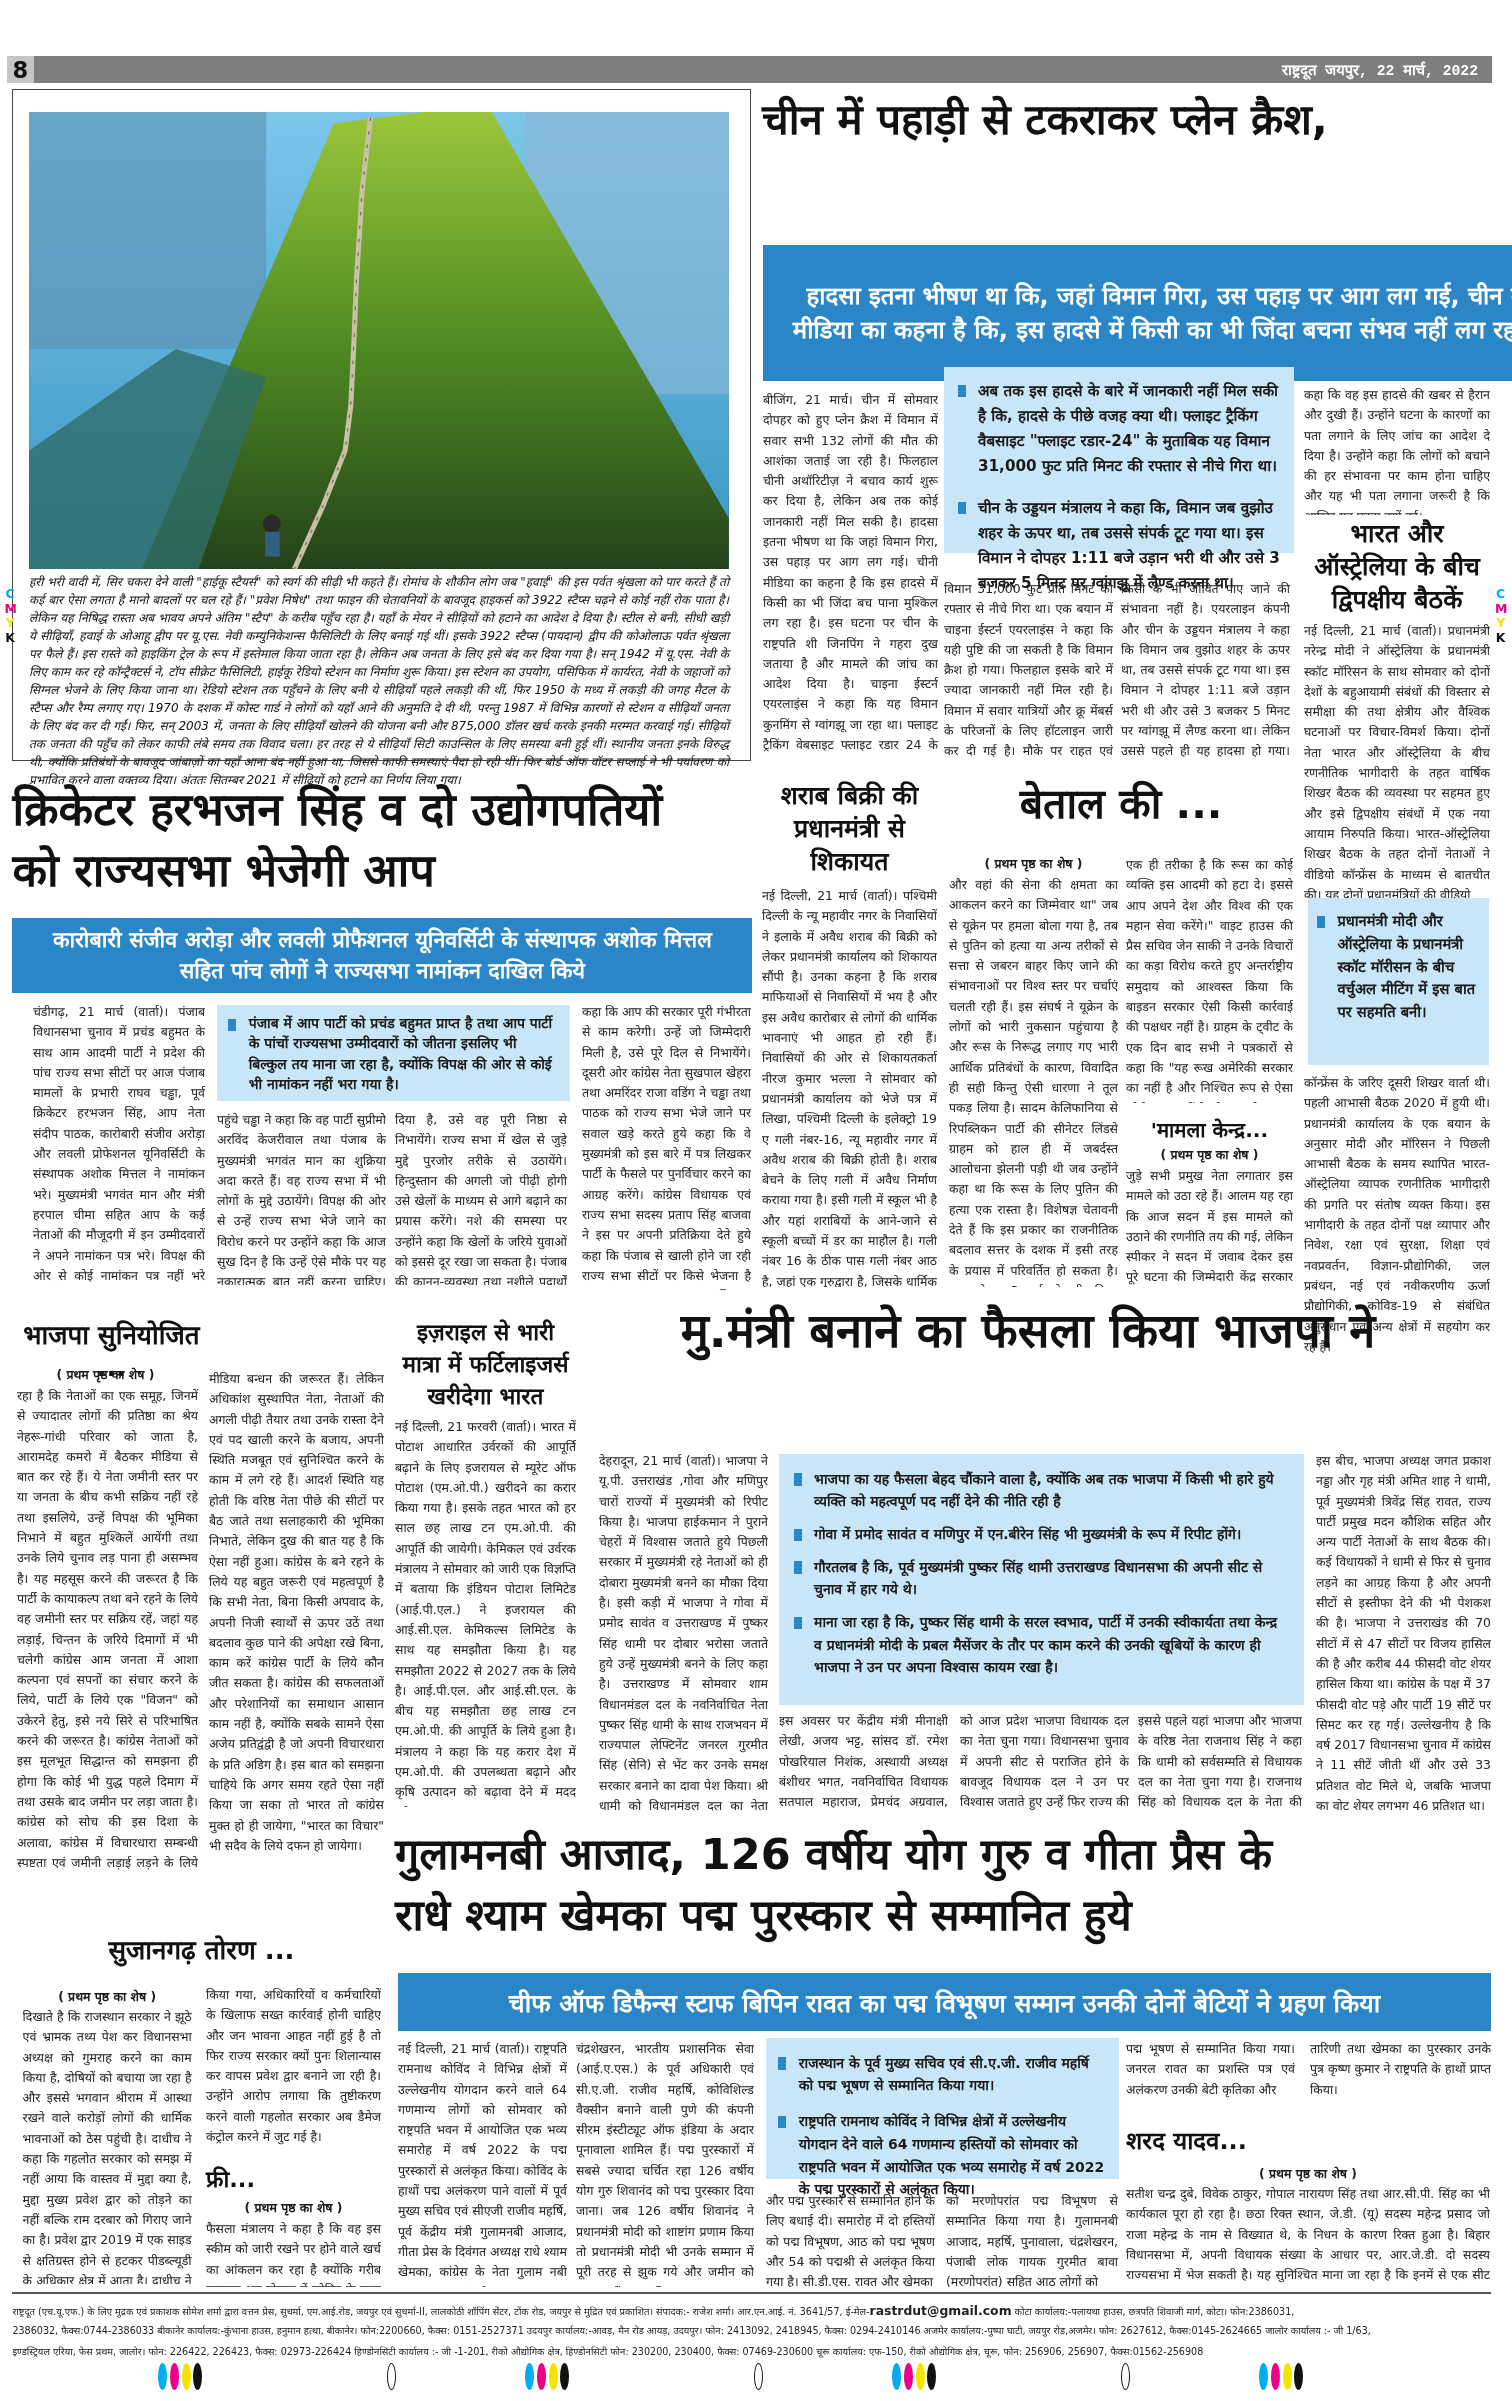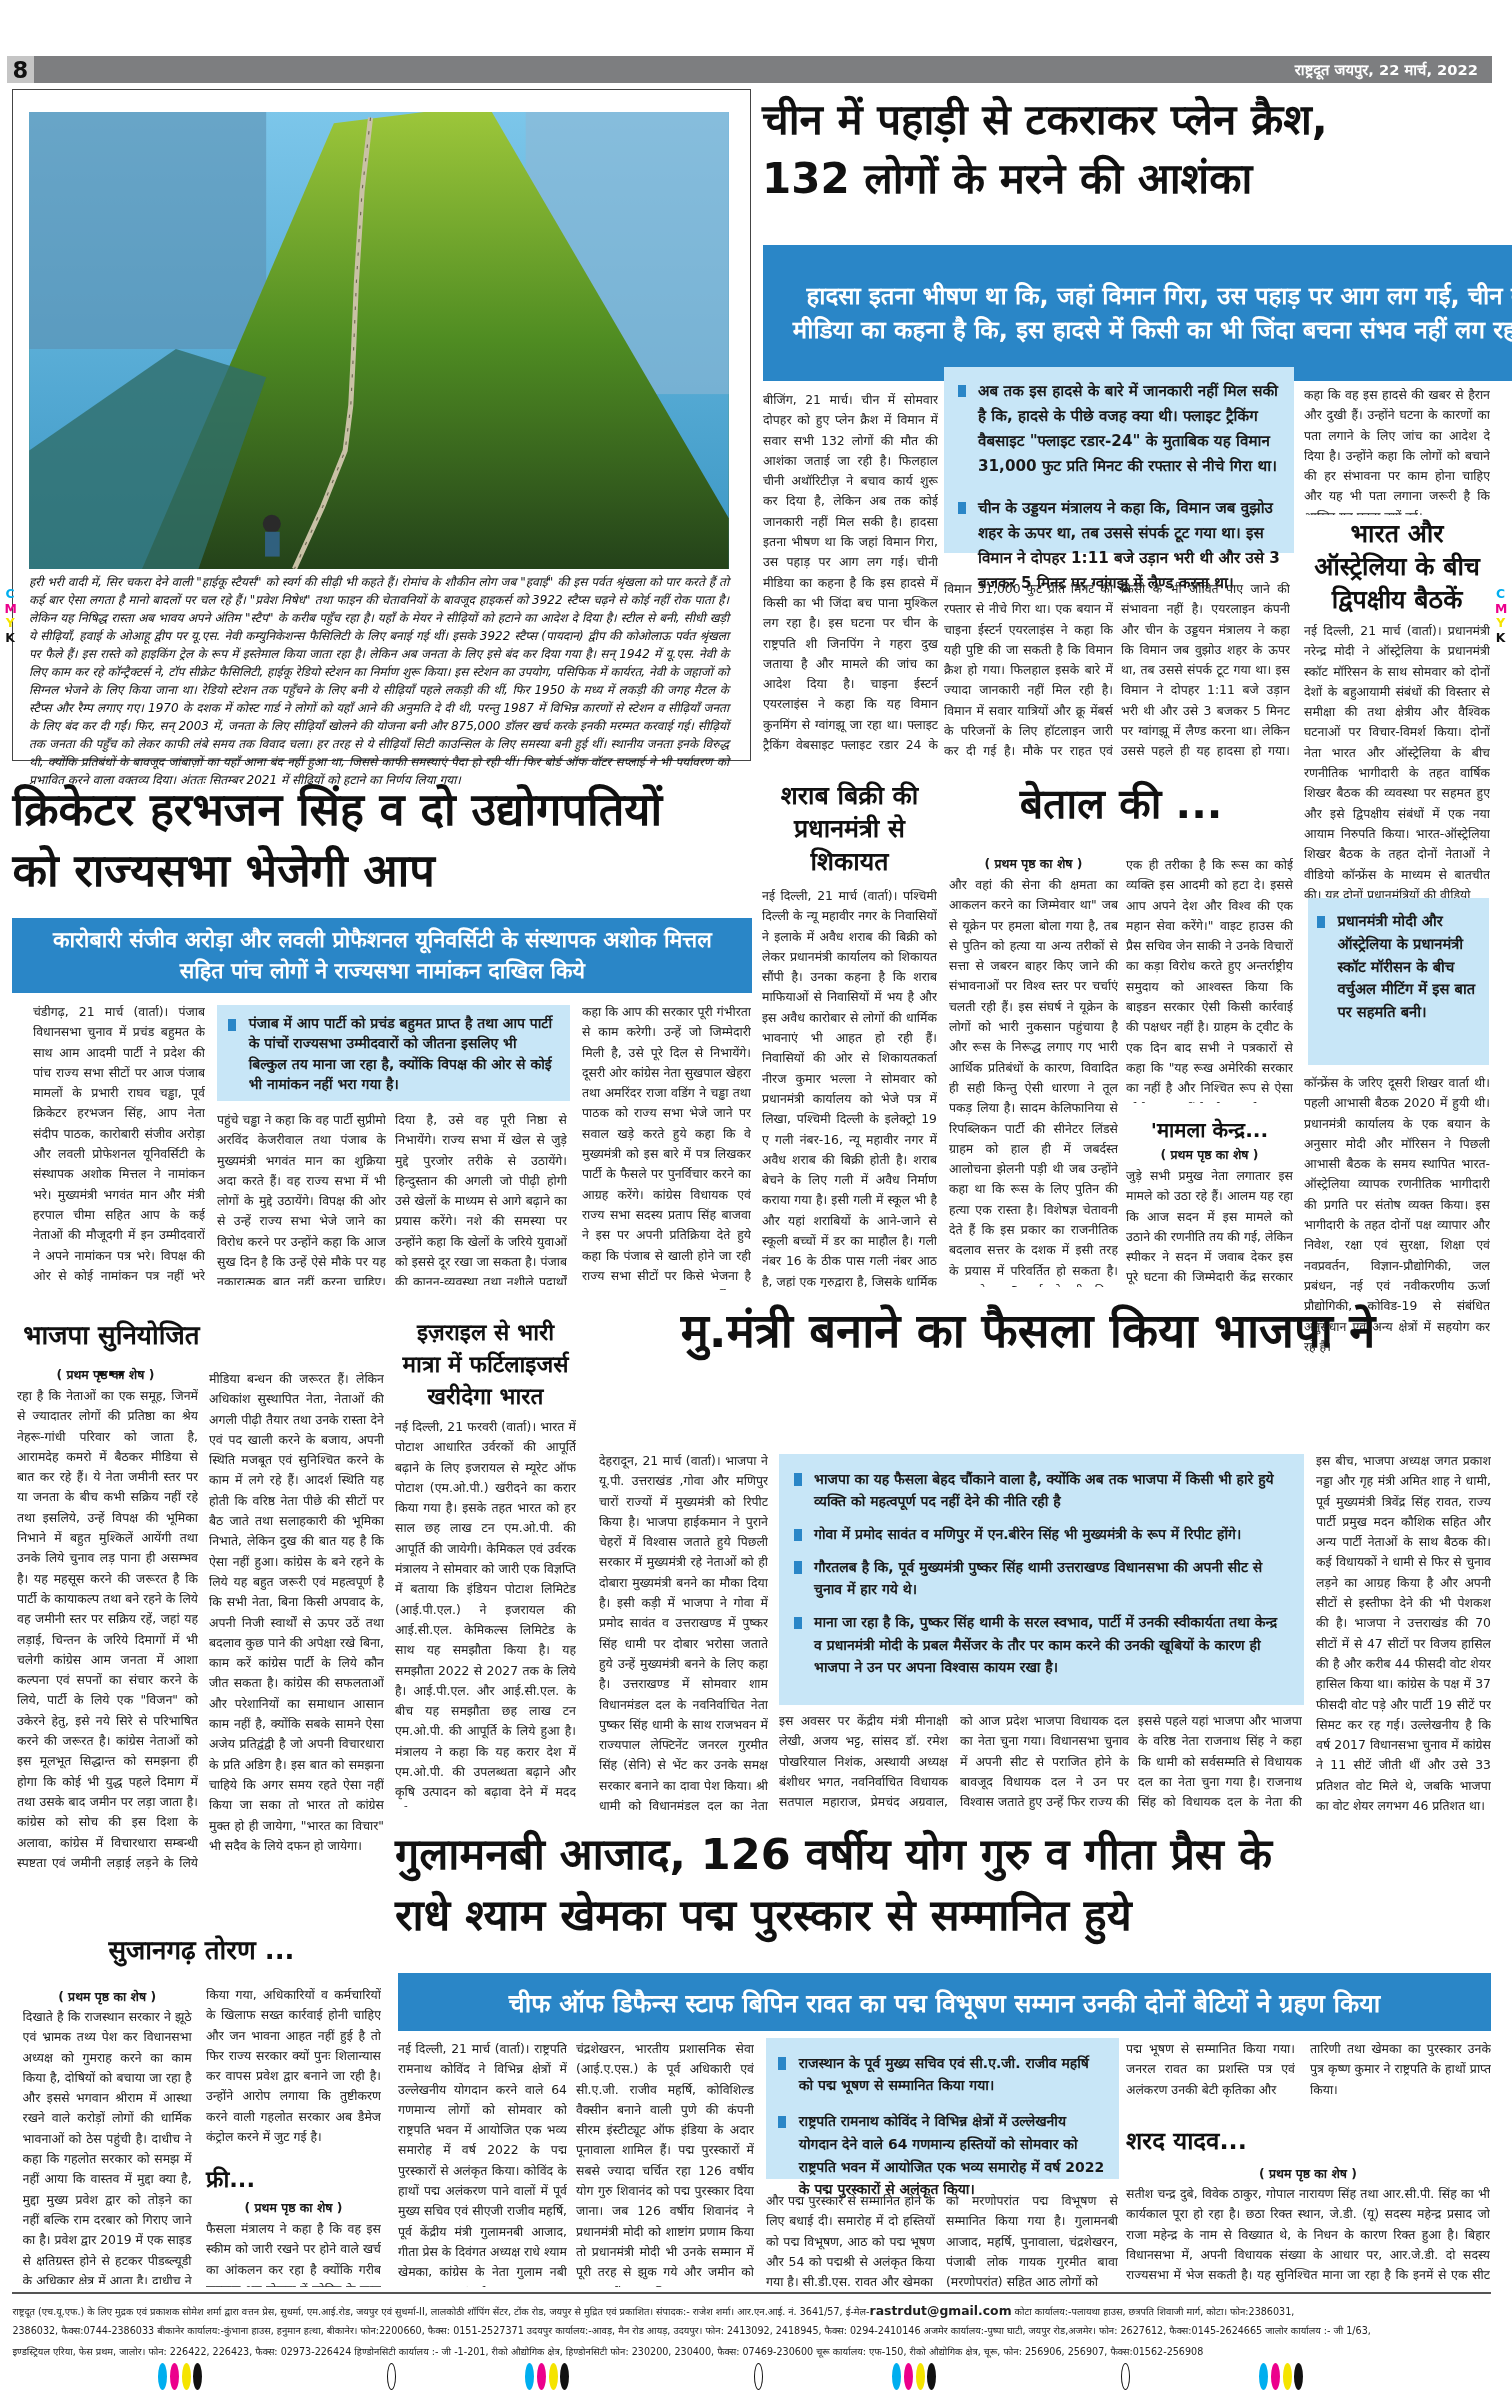--- a/index.html
+++ b/index.html
@@ -7,21 +7,21 @@
   body { position: relative; font-family: "DejaVu Sans", sans-serif; color: #1a1a1a; }
   .abs { position: absolute; }
   .headline { font-family: "DejaVu Sans", sans-serif; font-weight: bold; color: #111; line-height: 1.25; }
   .body-text { font-size: 12.4px; line-height: 20.3px; text-align: justify; color: #222; overflow: hidden; }
   .blue-band { background: #2a86c7; color: #fff; font-weight: bold; text-align: center; display: flex; align-items: center; justify-content: center; }
   .lightbox { background: #c8e6f7; }
   .bullet { display: flex; gap: 12.4px; margin-bottom: 17px; font-weight: bold; font-size: 15.2px; line-height: 25px; color: #1a1a1a; }
   .bullet .sq { flex: 0 0 8px; width: 8px; height: 12.4px; background: #2a86c7; margin-top: 5.6px; }
   .topbar { left: 6.8px; top: 56px; width: 1485px; height: 27px; background: #7d7e80; }
   .pagenum { left: 6.8px; top: 56px; width: 27px; height: 27px; background: #c5c5c5; font-weight: bold; font-size: 22.6px; display: flex; align-items: center; justify-content: center; color: #111; }
-  .masthead-date { right: 34px; top: 59px; color: #fff; font-size: 14.7px; font-weight: bold; }
+  .masthead-date { right: 34px; top: 59px; color: #fff; font-size: 14.7px; font-weight: bold; font-family: Liberation Mono, monospace; }
   .cmyk { font-weight: bold; font-size: 12.4px; line-height: 14.7px; text-align: center; width: 11.3px; }
   .cmyk .c { color: #00aeef; } .cmyk .m { color: #ec008c; } .cmyk .y { color: #f5e400; } .cmyk .k { color: #111; }
   .rule { background: #555; }
   .section-head { font-weight: bold; font-size: 26px; text-align: center; color: #111; }
   .cont { text-align: center; font-size: 12.4px; font-weight: bold; }
   .photo-frame { left: 12.4px; top: 89px; width: 739px; height: 672px; border: 1.7px solid #444; }
   .photo { left: 29px; top: 112px; width: 700px; height: 457px; overflow: hidden; background: linear-gradient(180deg,#4aa7d6 0%,#2f8fbf 30%,#3c9e6a 55%,#4d8b2b 75%,#263c19 100%); }
   .caption { left: 29px; top: 573px; width: 700px; font-size: 12px; line-height: 18px; font-style: italic; color: #111; text-align: justify; }
   .regmark { width: 9px; height: 27px; border: 1.1px solid #111; border-radius: 50%; }
   .dot { width: 9px; height: 27px; border-radius: 50%; }
@@ -56,21 +56,20 @@
     <polyline points="605,10 590,140 580,300 575,420 570,520 560,600 520,700 470,810" stroke="#c9c1a6" stroke-width="9" fill="none"></polyline>
     <polyline points="605,10 590,140 580,300 575,420 570,520 560,600 520,700 470,810" stroke="#6e6754" stroke-width="2" fill="none" stroke-dasharray="6 18"></polyline>
     <circle cx="430" cy="730" r="16" fill="#2a2a2a"></circle>
     <rect x="418" y="744" width="26" height="44" fill="#30607e"></rect>
   </svg>
 </div>
 <div class="abs caption">हरी भरी वादी में, सिर चकरा देने वाली "हाईकू स्टैयर्स" को स्वर्ग की सीढ़ी भी कहते हैं। रोमांच के शौकीन लोग जब "हवाई" की इस पर्वत श्रृंखला को पार करते हैं तो कई बार ऐसा लगता है मानो बादलों पर चल रहे हैं। "प्रवेश निषेध" तथा फाइन की चेतावनियों के बावजूद हाइकर्स को 3922 स्टैप्स चढ़ने से कोई नहीं रोक पाता है। लेकिन यह निषिद्ध रास्ता अब भावय अपने अंतिम "स्टैप" के करीब पहुँच रहा है। यहाँ के मेयर ने सीढ़ियों को हटाने का आदेश दे दिया है। स्टील से बनी, सीधी खड़ी ये सीढ़ियाँ, हवाई के ओआहू द्वीप पर यू.एस. नेवी कम्युनिकेशन्स फैसिलिटी के लिए बनाई गई थीं। इसके 3922 स्टैप्स (पायदान) द्वीप की कोओलाऊ पर्वत श्रृंखला पर फैले हैं। इस रास्ते को हाइकिंग ट्रेल के रूप में इस्तेमाल किया जाता रहा है। लेकिन अब जनता के लिए इसे बंद कर दिया गया है। सन् 1942 में यू.एस. नेवी के लिए काम कर रहे कॉन्ट्रैक्टर्स ने, टॉप सीक्रेट फैसिलिटी, हाईकू रेडियो स्टेशन का निर्माण शुरू किया। इस स्टेशन का उपयोग, पसिफिक में कार्यरत, नेवी के जहाजों को सिग्नल भेजने के लिए किया जाना था। रेडियो स्टेशन तक पहुँचने के लिए बनी ये सीढ़ियाँ पहले लकड़ी की थीं, फिर 1950 के मध्य में लकड़ी की जगह मैटल के स्टैप्स और रैम्प लगाए गए। 1970 के दशक में कोस्ट गार्ड ने लोगों को यहाँ आने की अनुमति दे दी थी, परन्तु 1987 में विभिन्न कारणों से स्टेशन व सीढ़ियाँ जनता के लिए बंद कर दी गईं। फिर, सन् 2003 में, जनता के लिए सीढ़ियाँ खोलने की योजना बनी और 875,000 डॉलर खर्च करके इनकी मरम्मत करवाई गई। सीढ़ियों तक जनता की पहुँच को लेकर काफी लंबे समय तक विवाद चला। हर तरह से ये सीढ़ियाँ सिटी काउन्सिल के लिए समस्या बनी हुई थीं। स्थानीय जनता इनके विरुद्ध थी, क्योंकि प्रतिबंधों के बावजूद जांबाज़ों का यहाँ आना बंद नहीं हुआ था, जिससे काफी समस्याएं पैदा हो रही थीं। फिर बोर्ड ऑफ वॉटर सप्लाई ने भी पर्यावरण को प्रभावित करने वाला वक्तव्य दिया। अंततः सितम्बर 2021 में सीढ़ियों को हटाने का निर्णय लिया गया।</div>
 
 <div class="abs headline" style="left:762px; top:90px; width:734px; font-size:42px; line-height:59px;">
   <div>चीन में पहाड़ी से टकराकर प्लेन क्रैश,</div>
-  <div>132 लोगों के मरने की आशंका</div>
 </div>
 <div class="abs blue-band" style="left:763px; top:245px; width:810px; height:136px; font-size:24px; line-height:34px; padding:0 17px;">हादसा इतना भीषण था कि, जहां विमान गिरा, उस पहाड़ पर आग लग गई, चीन के मीडिया का कहना है कि, इस हादसे में किसी का भी जिंदा बचना संभव नहीं लग रहा है</div>
 
 <div class="abs body-text" style="left:763px; top:390px; width:175px; height:367px;">बीजिंग, 21 मार्च। चीन में सोमवार दोपहर को हुए प्लेन क्रैश में विमान में सवार सभी 132 लोगों की मौत की आशंका जताई जा रही है। फिलहाल चीनी अथॉरिटीज़ ने बचाव कार्य शुरू कर दिया है, लेकिन अब तक कोई जानकारी नहीं मिल सकी है। हादसा इतना भीषण था कि जहां विमान गिरा, उस पहाड़ पर आग लग गई। चीनी मीडिया का कहना है कि इस हादसे में किसी का भी जिंदा बच पाना मुश्किल लग रहा है। इस घटना पर चीन के राष्ट्रपति शी जिनपिंग ने गहरा दुख जताया है और मामले की जांच का आदेश दिया है। चाइना ईस्टर्न एयरलाइंस ने कहा कि यह विमान कुनमिंग से ग्वांगझू जा रहा था। फ्लाइट ट्रैकिंग वेबसाइट फ्लाइट रडार 24 के मुताबिक यह</div>
 <div class="abs lightbox" style="left:944px; top:367px; width:350px; height:186px; padding:12.4px 13.6px;">
   <div class="bullet">
       <span class="sq"></span>
       <span>अब तक इस हादसे के बारे में जानकारी नहीं मिल सकी है कि, हादसे के पीछे वजह क्या थी। फ्लाइट ट्रैकिंग वैबसाइट "फ्लाइट रडार-24" के मुताबिक यह विमान 31,000 फुट प्रति मिनट की रफ्तार से नीचे गिरा था।</span>
     </div>
   <div class="bullet">

